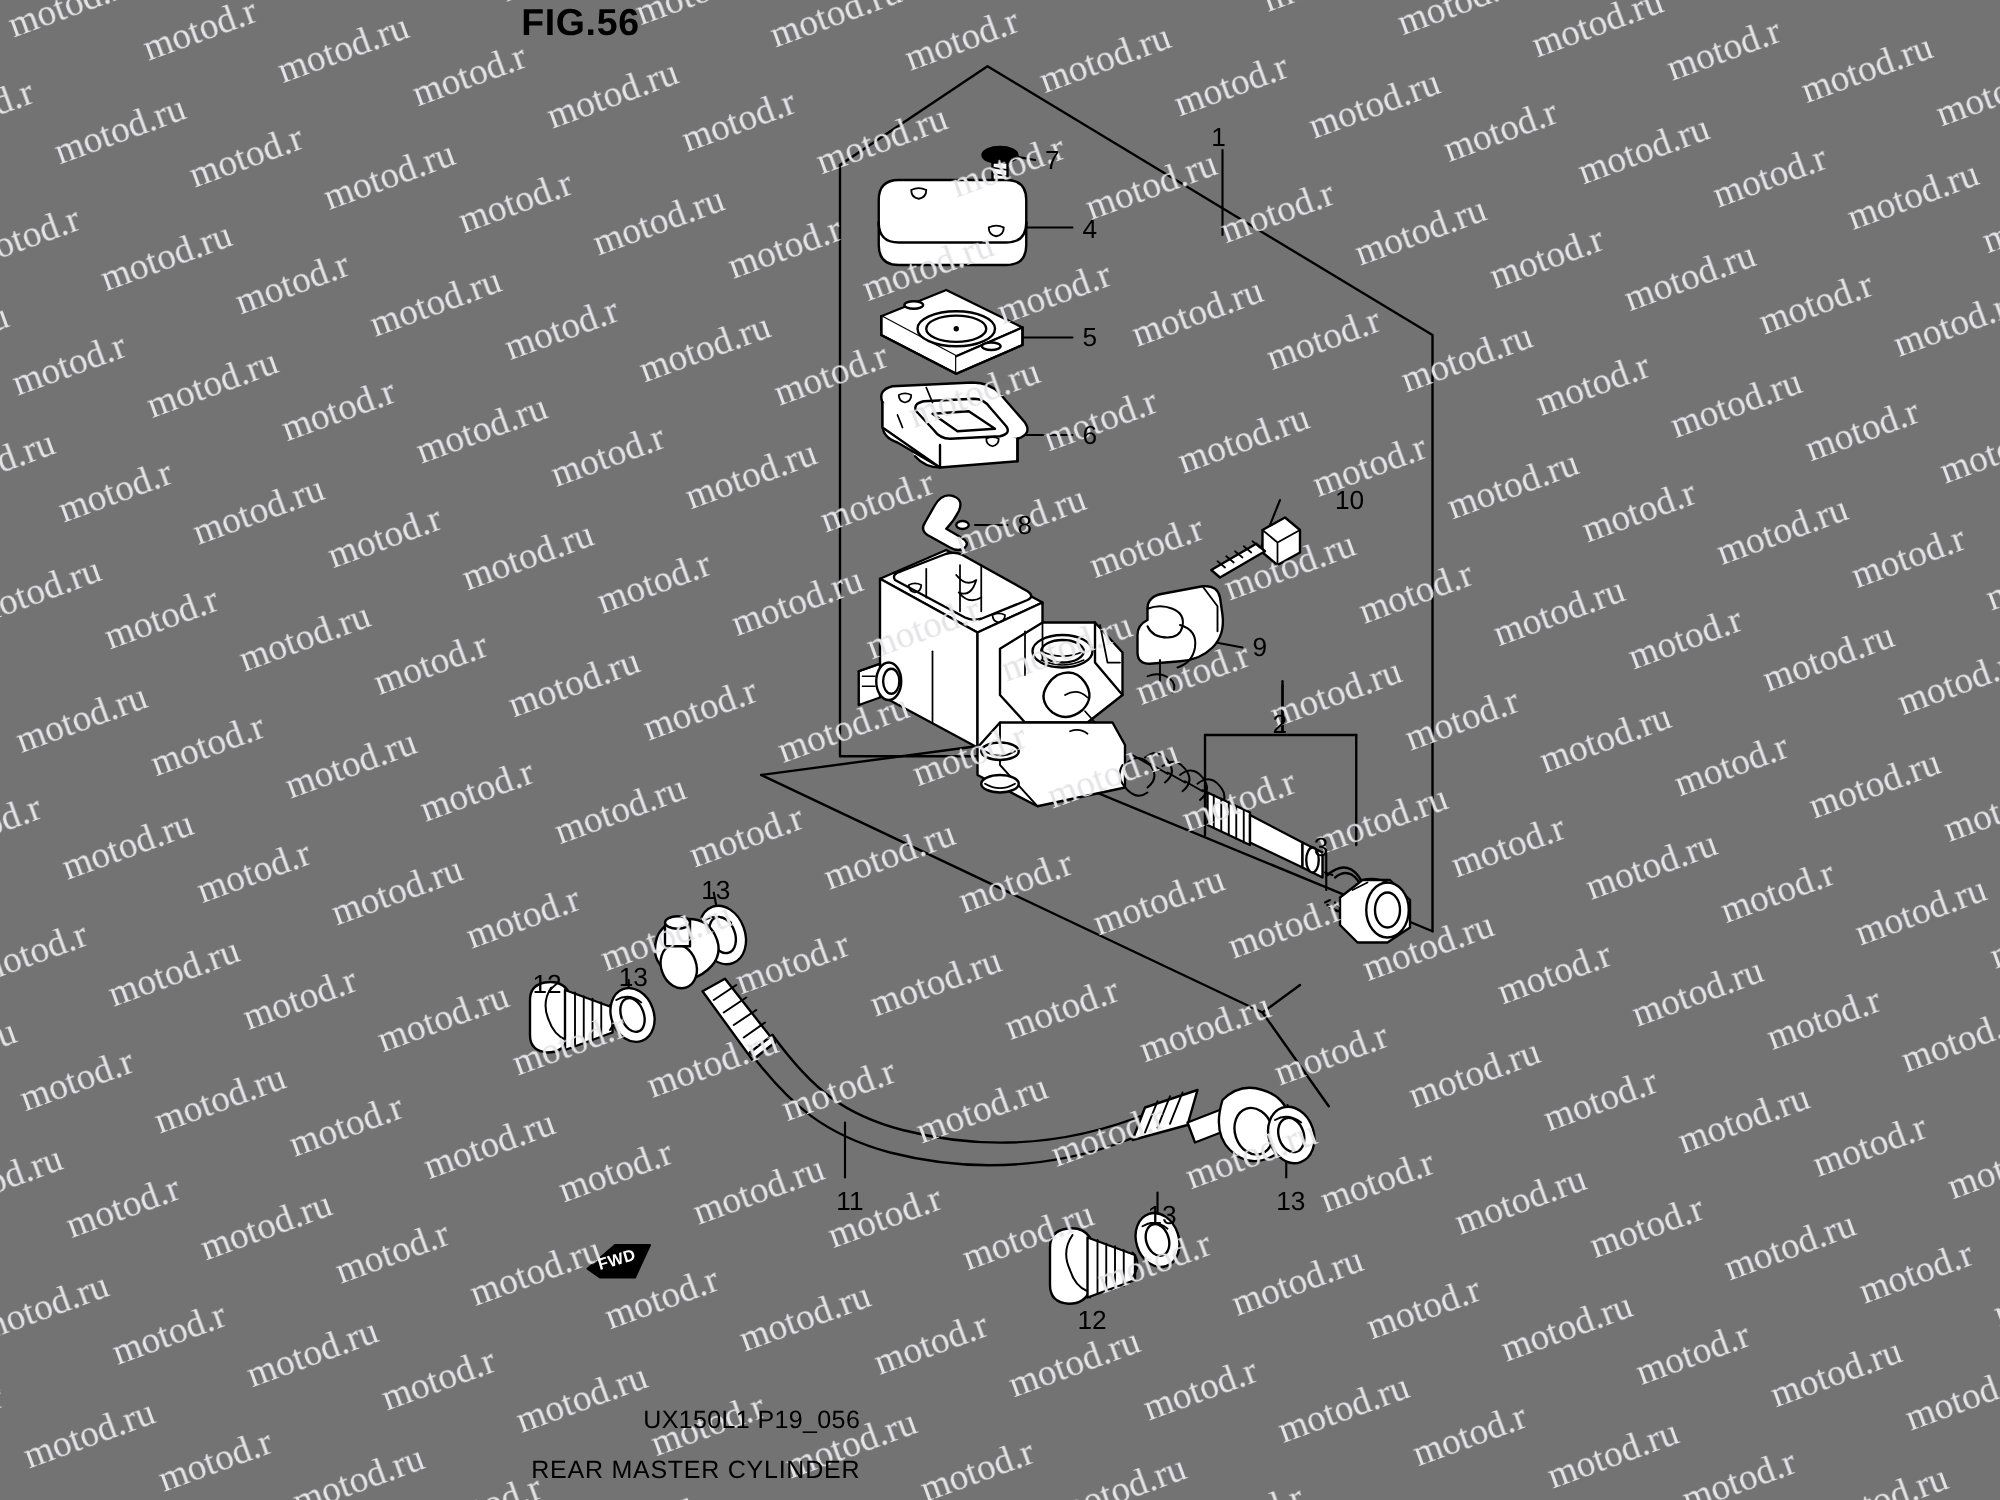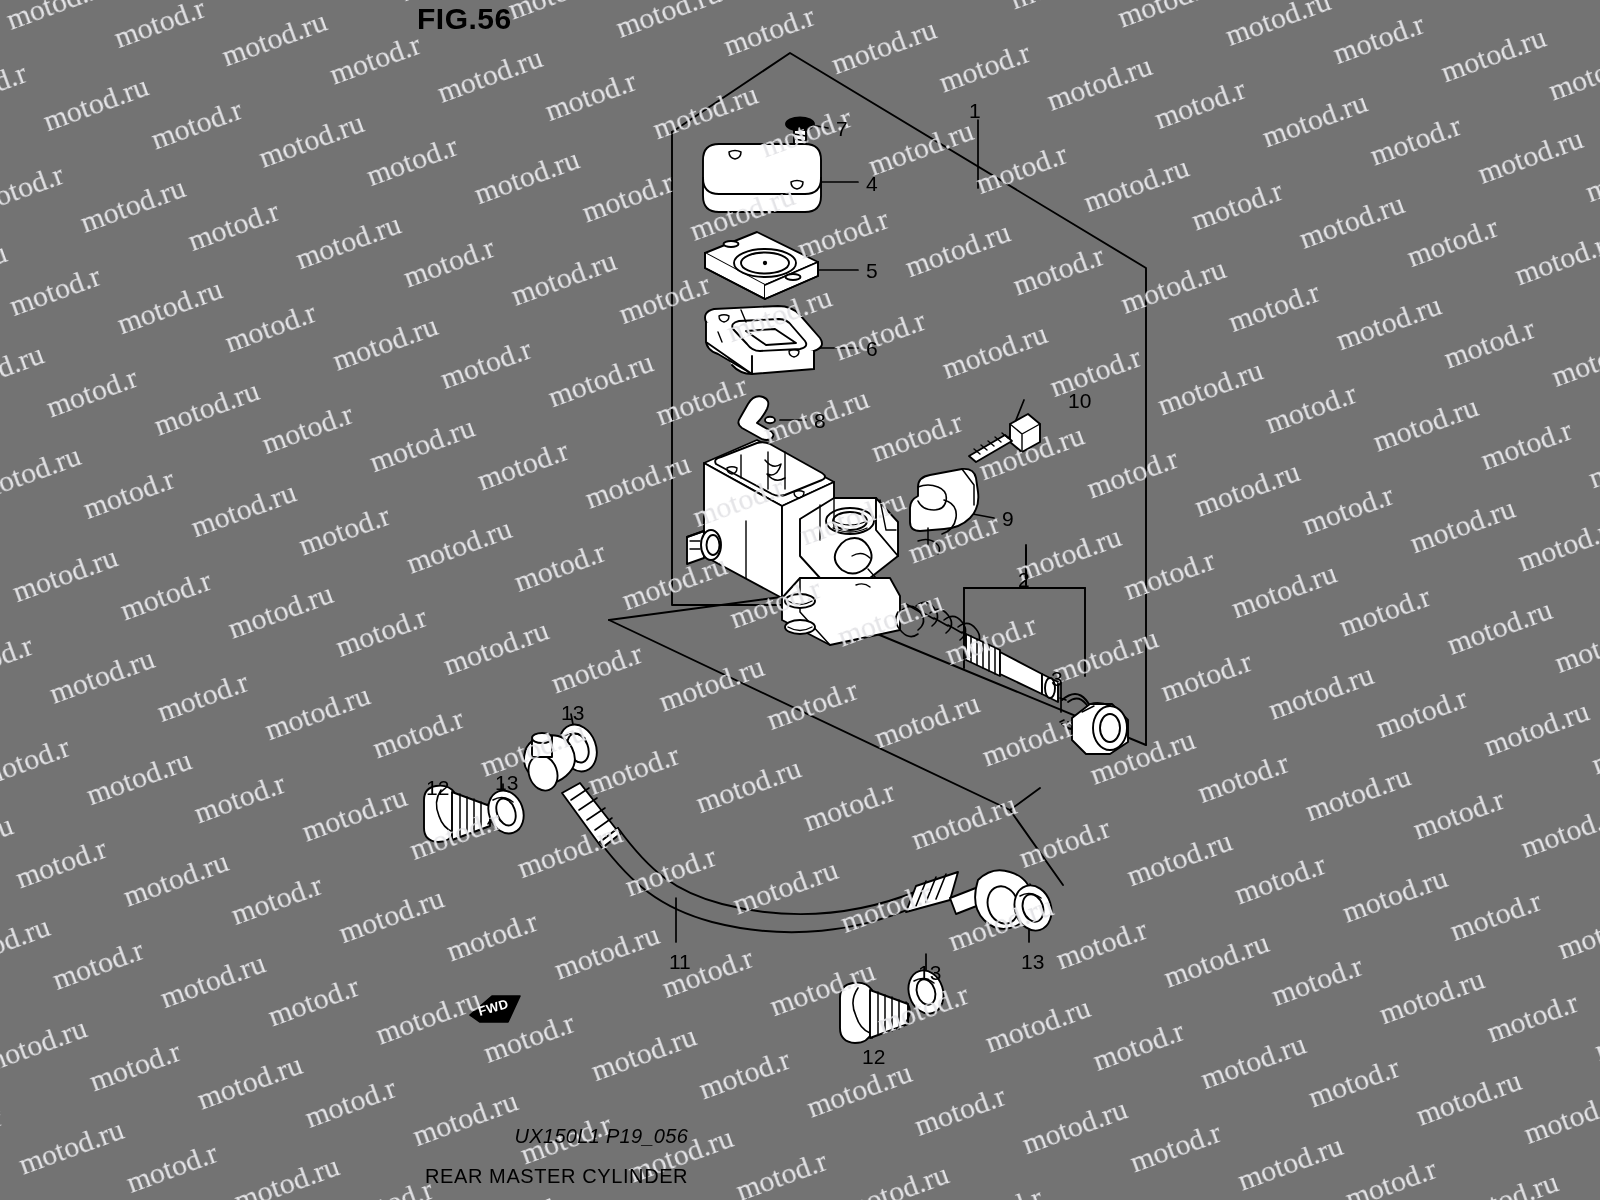--- a/index.html
+++ b/index.html
@@ -54,21 +54,20 @@
     position: absolute;
     left: 425px;
     top: 1125px;
     z-index: 8;
   }
   .caption-code {
     font-size: 20px;
     color: #000;
     letter-spacing: 0.3px;
     white-space: nowrap;
-    font-style: italic;
   }
   .caption-name {
     font-size: 20px;
     color: #000;
     letter-spacing: 0.6px;
     margin-top: 17px;
     white-space: nowrap;
   }
   .callout {
     position: absolute;

